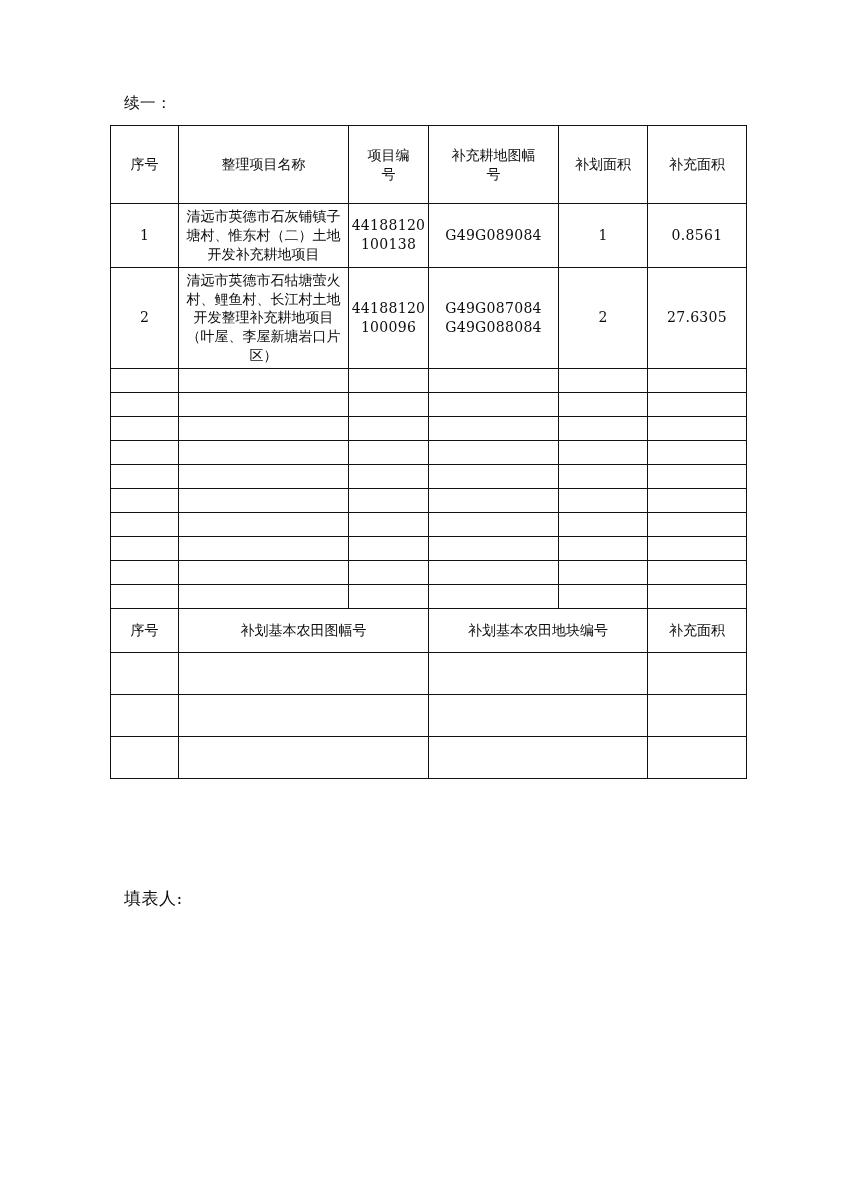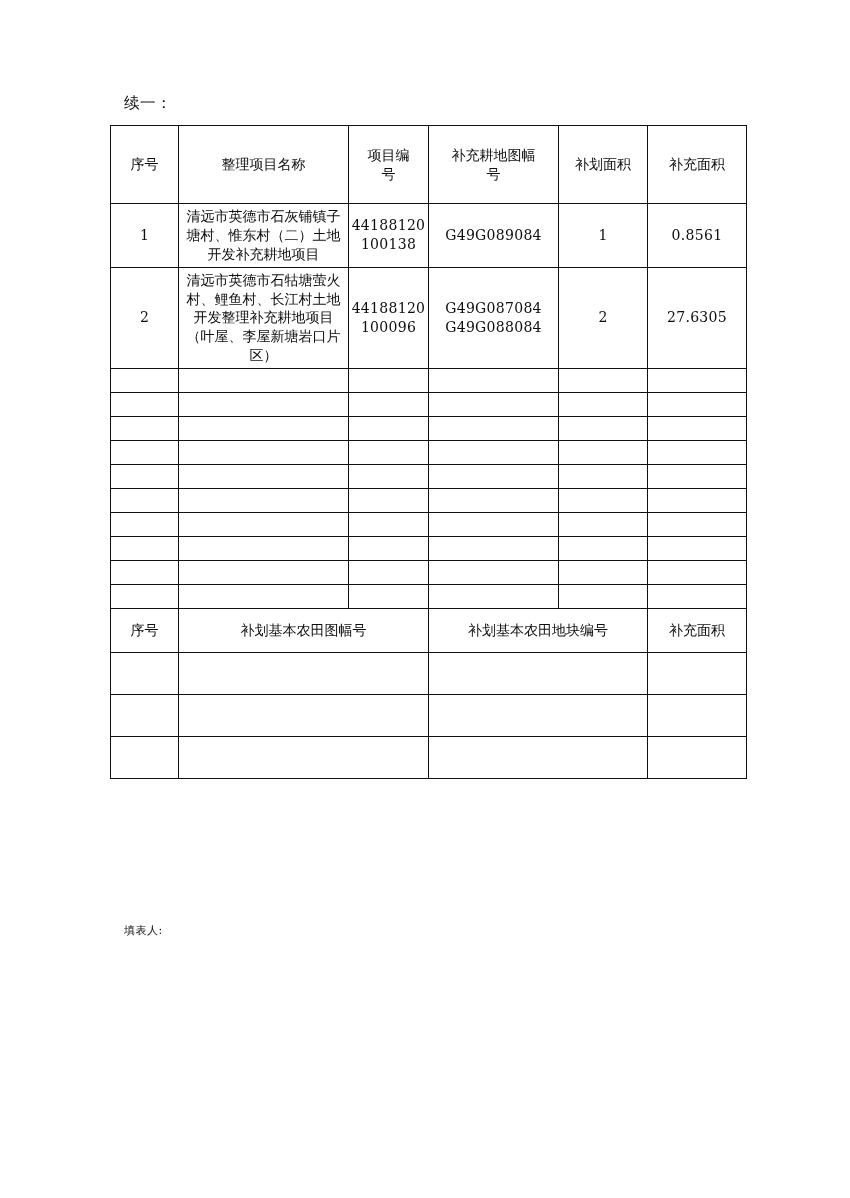--- a/index.html
+++ b/index.html
@@ -27,22 +27,22 @@
     left: 124px;
     top: 96px;
     font-size: 15.5px;
     letter-spacing: 0.5px;
     line-height: 1;
     white-space: nowrap;
   }
   .filler-label {
     position: absolute;
     left: 124px;
-    top: 925px;
-    font-size: 11px;
+    top: 890px;
+    font-size: 17px;
     letter-spacing: 0.5px;
     line-height: 1;
     white-space: nowrap;
   }
   table.grid {
     position: absolute;
     left: 110px;
     top: 125px;
     width: 636px;
     border-collapse: collapse;

